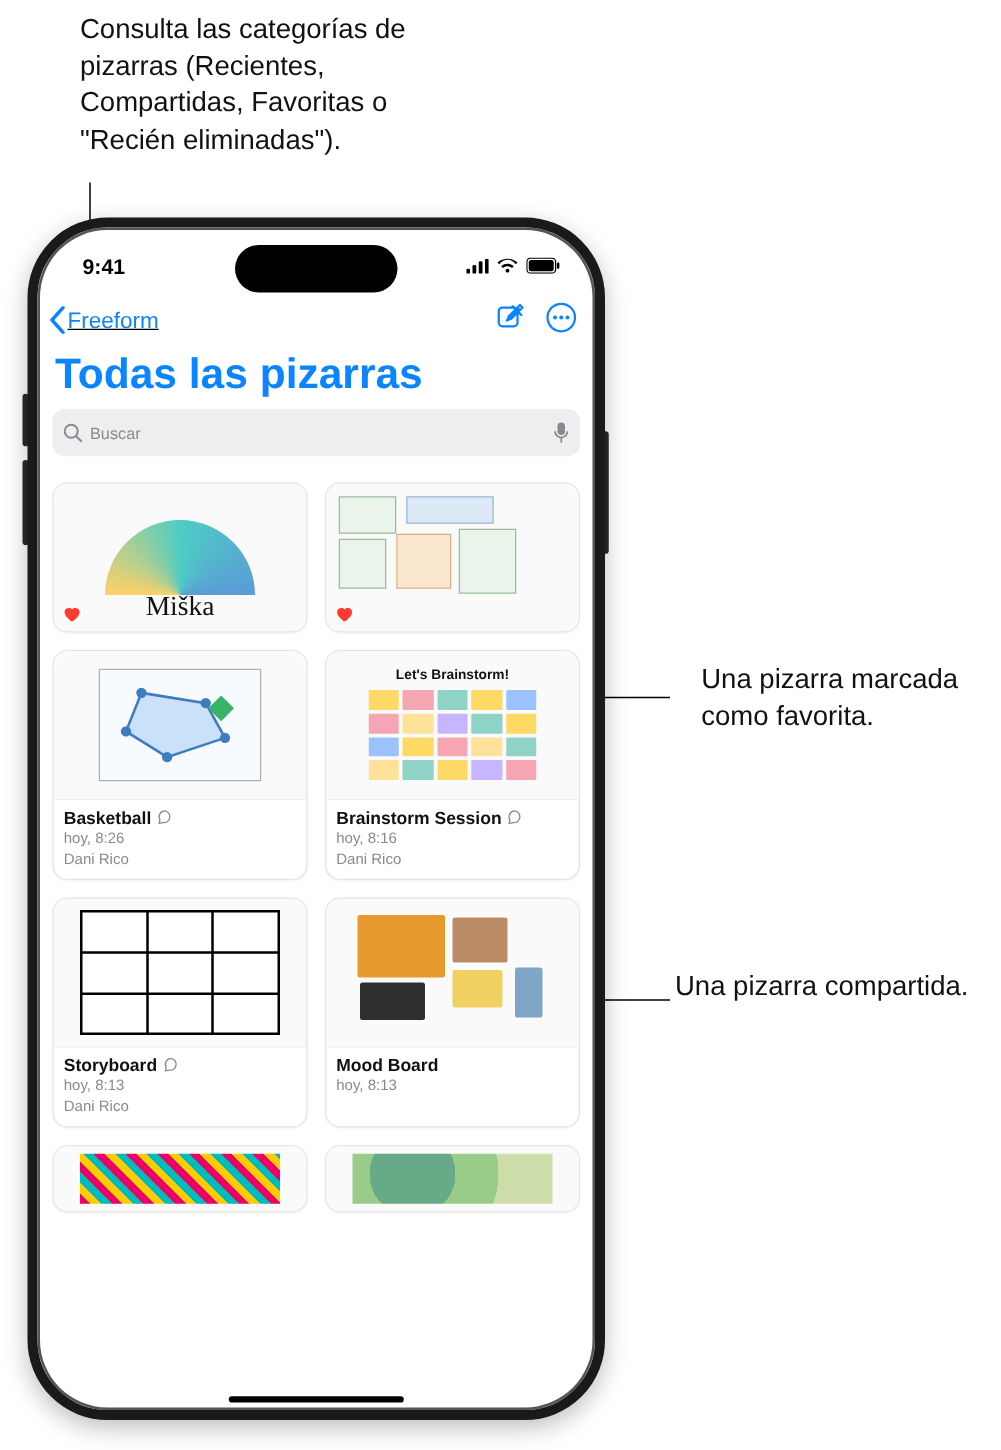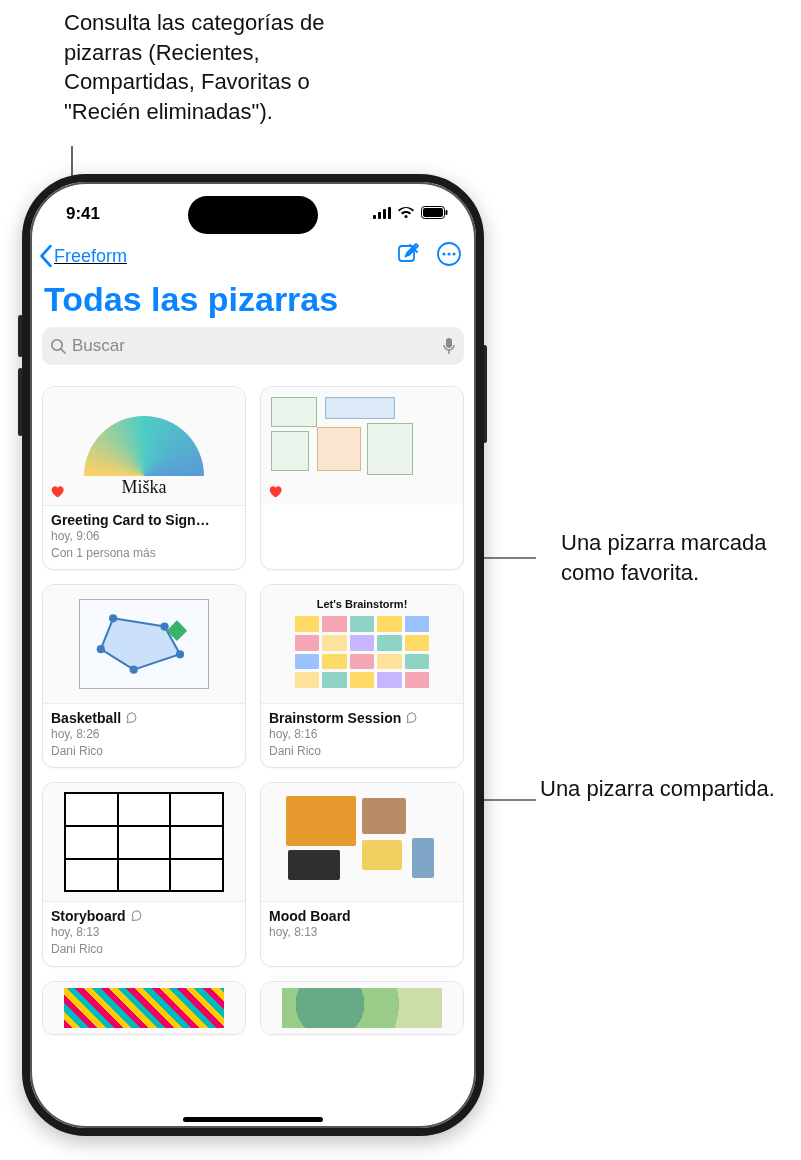--- a/index.html
+++ b/index.html
@@ -112,21 +112,21 @@
     display: flex;
     align-items: center;
     padding: 0 8px;
     color: #8a8a8e;
     gap: 6px;
   }
   .searchbar input {
     flex: 1;
     border: none;
     background: transparent;
-    font-size: 17px;
+    font-size: 13px;
     color: #0f766e;
     outline: none;
   }
   .searchbar input::placeholder { color: #8a8a8e; }
 
   
   .grid-wrap {
     position: absolute;
     top: 196px; bottom: 0; left: 0; right: 0;
     overflow: hidden;
@@ -188,21 +188,21 @@
     background: #000;
     z-index: 6;
   }
 
   
   .miska-rainbow { width: 120px; height: 60px; border-top-left-radius: 60px; border-top-right-radius: 60px;
     background: conic-gradient(from 180deg at 50% 100%, #ff6b6b, #ffd166, #4ecdc4, #5a9bd6, #b48ead);
     position: relative;
   }
   .miska-script { position:absolute; bottom:-22px; left:50%; transform:translateX(-50%);
-    font-family: cursive; font-size:18px; color:#111; }
+    font-family: cursive; font-size:22px; color:#111; }
   .derby { position:absolute; inset:6px; }
   .derby .box { position:absolute; border:1px solid #9bbf9b; background:#eaf4ea; }
 
   .court {
     width: 130px; height: 90px; border:1px solid #b0b0b0;
     position: relative; background:#f7faff;
   }
   .court .poly { position:absolute; inset:8px; }
   .court .poly svg { width:100%; height:100%; }
 
@@ -331,27 +331,20 @@
       <div class="card">
         <div class="thumb">
           <div style="position:relative;">
             <div class="miska-rainbow"></div>
             <div class="miska-script">Miška</div>
           </div>
           <svg class="fav-heart" viewBox="0 0 24 24">
             <path d="M12 21s-8-5.3-8-11a5 5 0 019-3 5 5 0 019 3c0 5.7-8 11-8 11z" fill="#ff3b30"></path>
           </svg>
         </div>
-        <div class="card-meta">
-          <div class="card-title-row">
-            <span class="card-title">Greeting Card to Sign…</span>
-          </div>
-          <div class="card-sub">hoy, 9:06</div>
-          <div class="card-sub">Con 1 persona más</div>
-        </div>
       </div>
 
       <div class="card">
         <div class="thumb">
           <div class="derby">
             <div class="box" style="top:4px;left:4px;width:46px;height:30px;"></div>
             <div class="box" style="top:4px;left:58px;width:70px;height:22px;background:#dceaf7;border-color:#9bb7d6"></div>
             <div class="box" style="top:38px;left:4px;width:38px;height:40px;"></div>
             <div class="box" style="top:34px;left:50px;width:44px;height:44px;background:#fbe7d0;border-color:#d9b488"></div>
             <div class="box" style="top:30px;left:100px;width:46px;height:52px;"></div>

